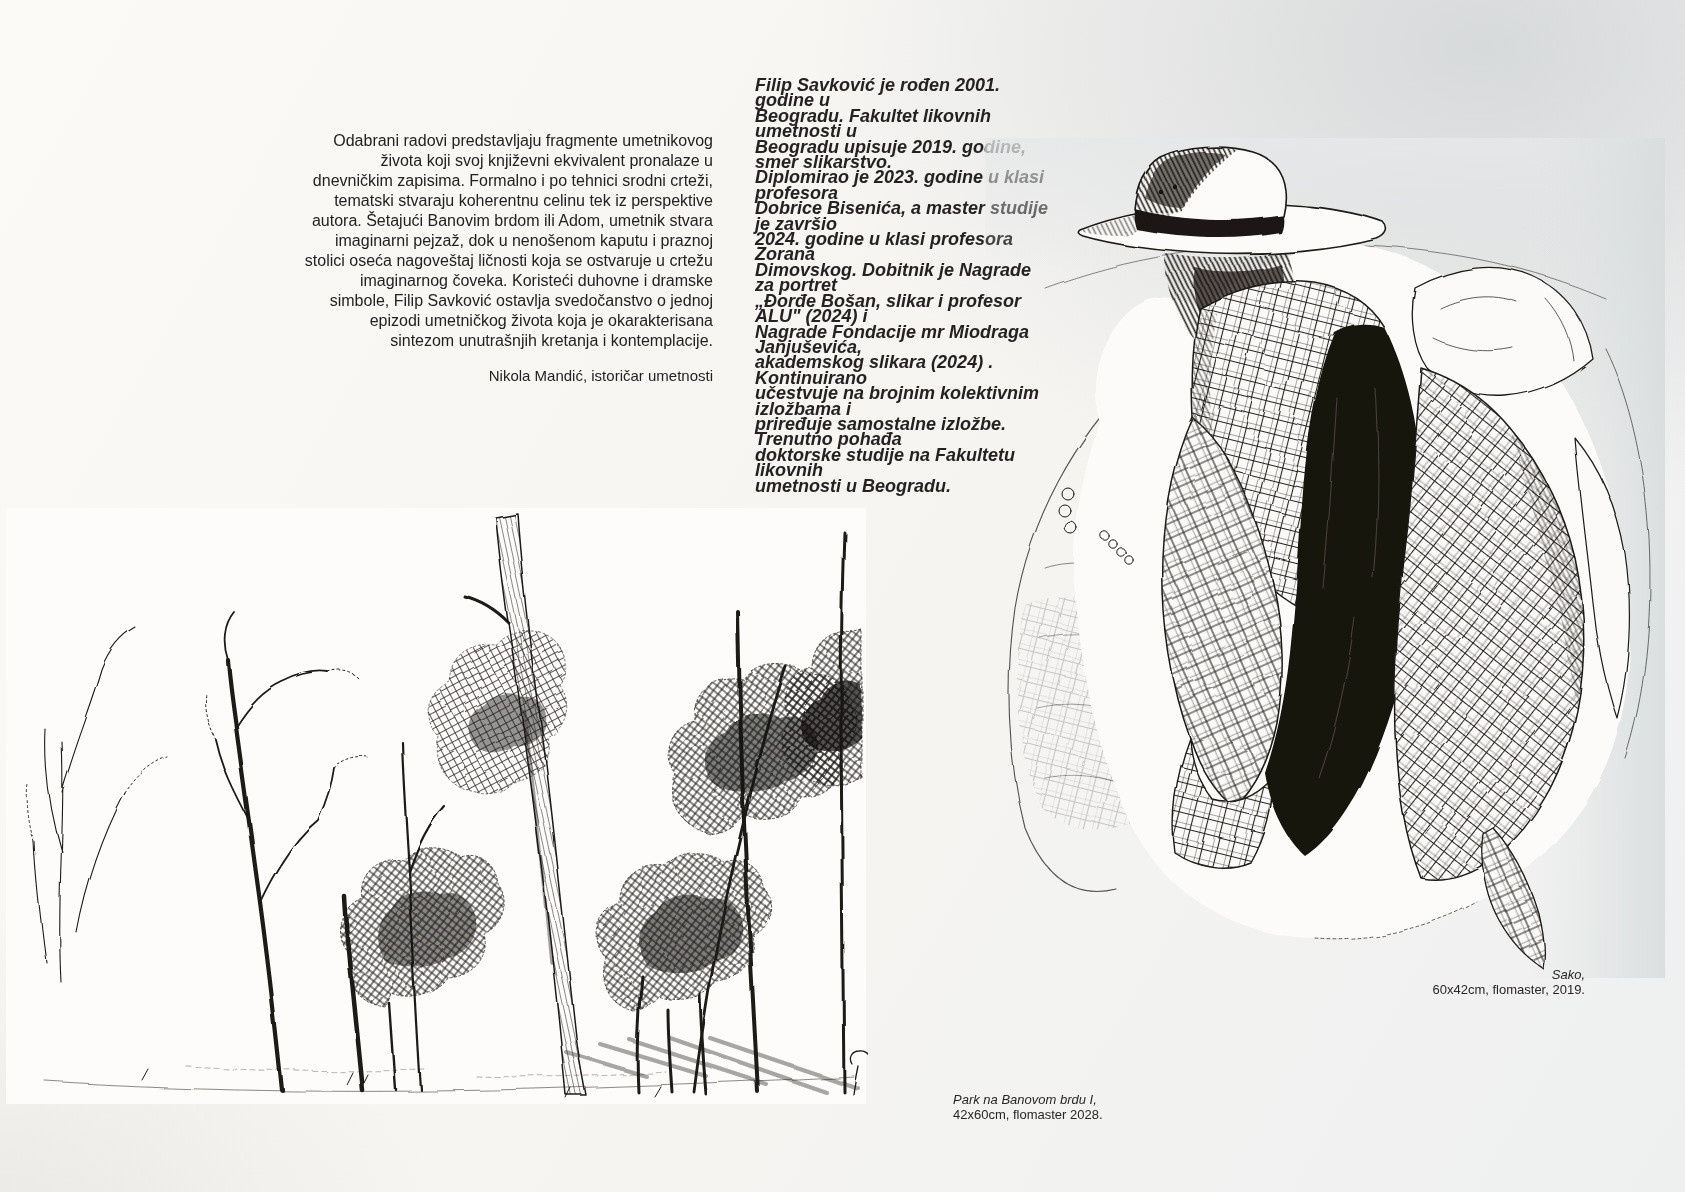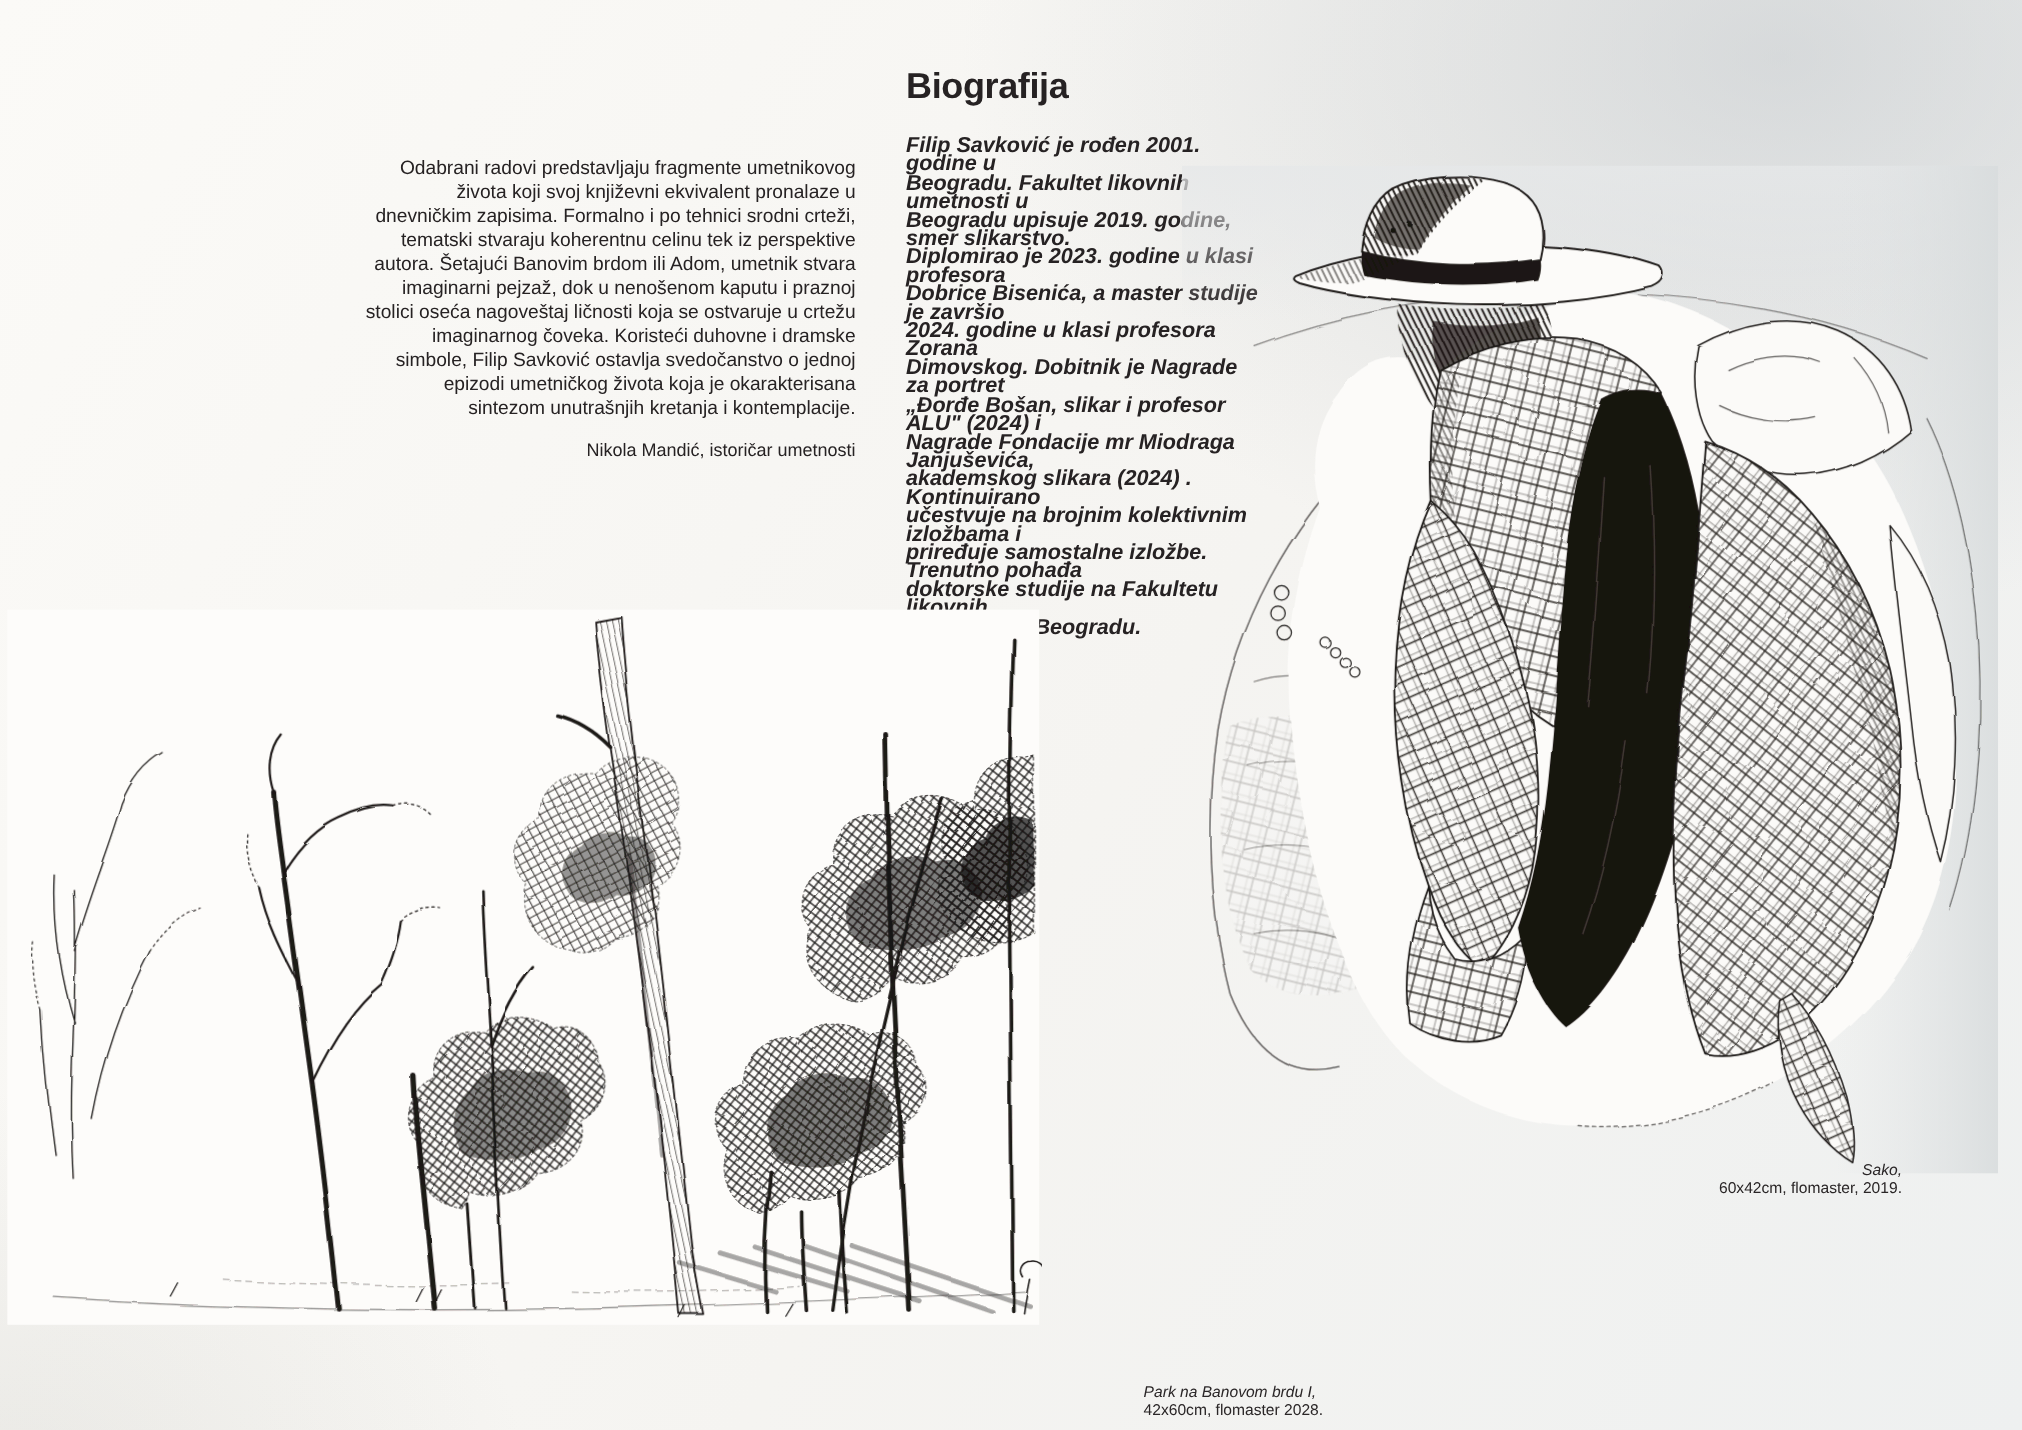--- a/index.html
+++ b/index.html
@@ -25,21 +25,21 @@
   .bio-title{margin:0;font-size:30px;line-height:36px;font-weight:700;letter-spacing:-0.3px;}
   .bio-body{margin:23px 0 0 0;font-size:18px;line-height:15.4px;font-weight:700;white-space:pre-line;font-style:italic;}
   
   .art{position:absolute;margin:0;padding:0;}
   .art-park{left:6px;top:492px;width:862px;height:615px;}
   .art-sako{left:985px;top:138px;width:680px;height:840px;}
   .art svg{display:block;width:100%;height:100%;}
   
   .caption{position:absolute;font-size:13px;line-height:15px;color:#2a2627;}
   .caption .cap-title{font-style:italic;}
-  .caption-park{left:953px;top:1152px;text-align:left;}
+  .caption-park{left:953px;top:1092px;text-align:left;}
   .caption-sako{right:100px;top:967px;text-align:right;}
 </style>
 </head>
 <body>
 
 <div class="page" style="color: rgb(38, 34, 35);">
 
   <section class="essay">
     <p class="essay-body">Odabrani radovi predstavljaju fragmente umetnikovog
 života koji svoj književni ekvivalent pronalaze u
@@ -49,21 +49,20 @@
 imaginarni pejzaž, dok u nenošenom kaputu i praznoj
 stolici oseća nagoveštaj ličnosti koja se ostvaruje u crtežu
 imaginarnog čoveka. Koristeći duhovne i dramske
 simbole, Filip Savković ostavlja svedočanstvo o jednoj
 epizodi umetničkog života koja je okarakterisana
 sintezom unutrašnjih kretanja i kontemplacije.</p>
     <p class="essay-attribution">Nikola Mandić, istoričar umetnosti</p>
   </section>
 
   <section class="bio">
-    <h2 class="bio-title">Biografija</h2>
     <p class="bio-body">Filip Savković je rođen 2001. godine u
 Beogradu. Fakultet likovnih umetnosti u
 Beogradu upisuje 2019. godine, smer slikarstvo.
 Diplomirao je 2023. godine u klasi profesora
 Dobrice Bisenića, a master studije je završio
 2024. godine u klasi profesora Zorana
 Dimovskog. Dobitnik je Nagrade za portret
 „Đorđe Bošan, slikar i profesor ALU" (2024) i
 Nagrade Fondacije mr Miodraga Janjuševića,
 akademskog slikara (2024) . Kontinuirano

